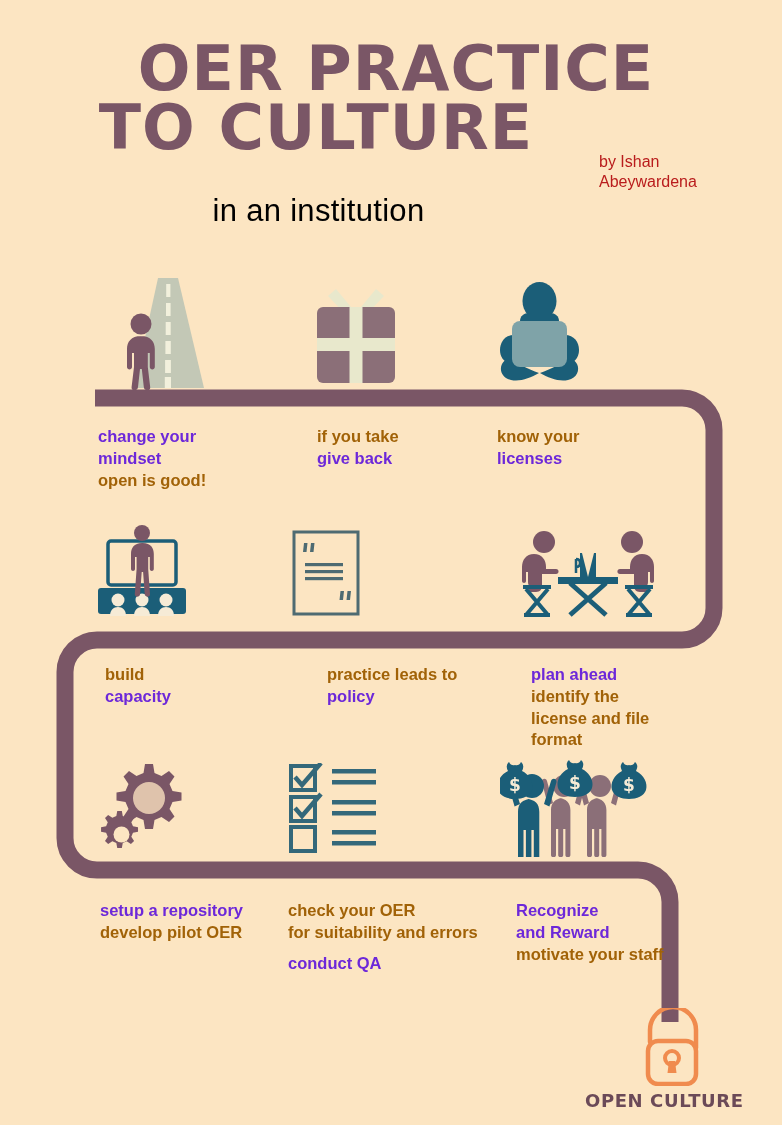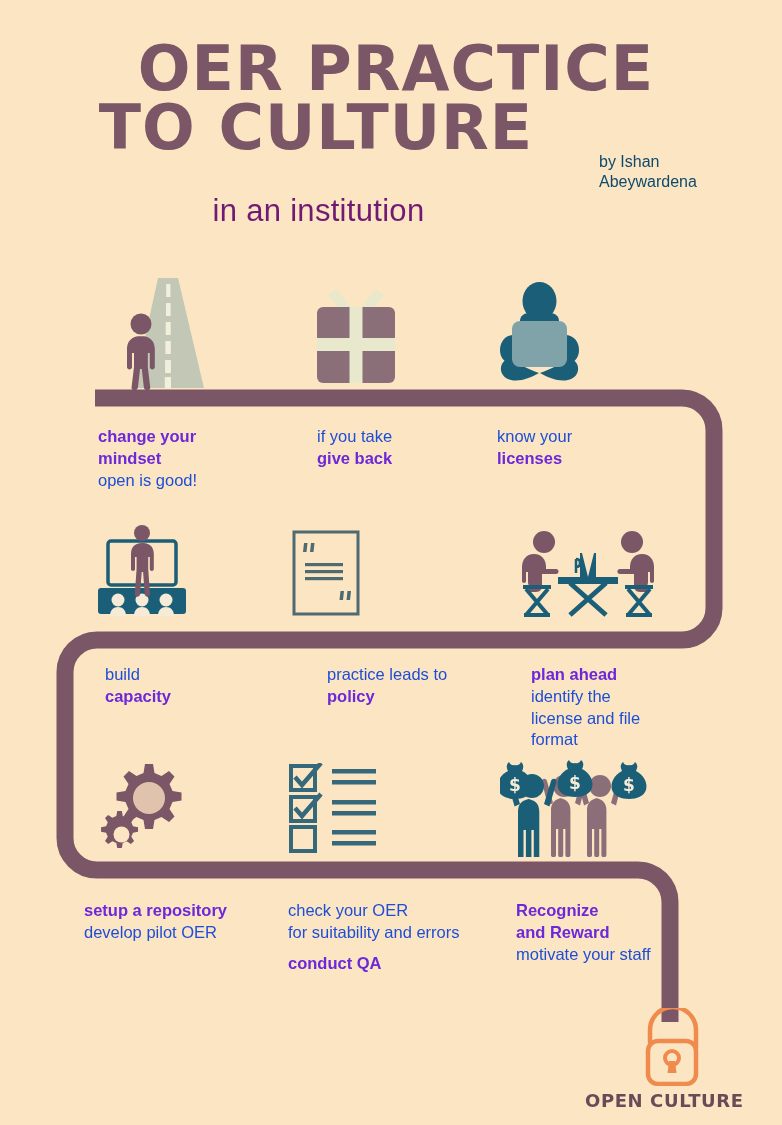--- a/index.html
+++ b/index.html
@@ -41,32 +41,32 @@
 
   .subtitle {
     position: absolute;
     left: 0;
     top: 193px;
     width: 782px;
     text-align: center;
     padding-right: 145px;
     box-sizing: border-box;
     font-size: 31px;
-    color: #701a75;
+    color: #000000;
     letter-spacing: 0.3px;
   }
   .byline {
     position: absolute;
     right: 23px;
     top: 152px;
     width: 160px;
     text-align: left;
     font-size: 16px;
     line-height: 1.22;
-    color: #0c4a6e;
+    color: #b91c1c;
   }
 
   
   .snake {
     position: absolute;
     left: 0;
     top: 0;
     width: 782px;
     height: 1125px;
     pointer-events: none;
@@ -80,21 +80,21 @@
   .caption {
     position: absolute;
     font-size: 16.5px;
     line-height: 1.32;
     color: #8A7A7E;
   }
   .caption .b {
     font-weight: bold;
     color: #6d28d9;
   }
-  .caption .n { color: #1d4ed8; font-weight: normal; }
+  .caption .n { color: #a16207; font-weight: bold; }
   .caption div { white-space: nowrap; }
 
   
   .lock-wrap {
     position: absolute;
     left: 628px;
     top: 1008px;
     width: 90px;
     text-align: center;
   }
@@ -327,21 +327,21 @@
         <path d="M68 10 q-3 -6 1 -9 q2 4 6 3 q4 1 6 -3 q4 3 1 9 c8 4 12 12 10 19 c-2 6 -9 9 -17 9 c-8 0 -15 -3 -17 -9 c-2 -7 2 -15 10 -19 z" fill="#1B5E78"></path>
         <text x="75" y="30" font-family="DejaVu Sans, sans-serif" font-size="17" font-weight="bold" fill="#F6EBD6" text-anchor="middle">$</text>
       </g>
       <g>
         <path d="M122 12 q-3 -6 1 -9 q2 4 6 3 q4 1 6 -3 q4 3 1 9 c8 4 12 12 10 19 c-2 6 -9 9 -17 9 c-8 0 -15 -3 -17 -9 c-2 -7 2 -15 10 -19 z" fill="#1B5E78"></path>
         <text x="129" y="32" font-family="DejaVu Sans, sans-serif" font-size="17" font-weight="bold" fill="#F6EBD6" text-anchor="middle">$</text>
       </g>
     </svg>
   </div>
 
-  <div class="caption" style="left:84px; top:900px;">
+  <div class="caption" style="left:100px; top:900px;">
     <div><span class="b">setup a repository</span></div>
     <div><span class="n">develop pilot OER</span></div>
   </div>
 
   <div class="caption" style="left:288px; top:900px;">
     <div><span class="n">check your OER</span></div>
     <div><span class="n">for suitability and errors</span></div>
     <div style="height:9px;">&nbsp;</div>
     <div><span class="b">conduct QA</span></div>
   </div>

